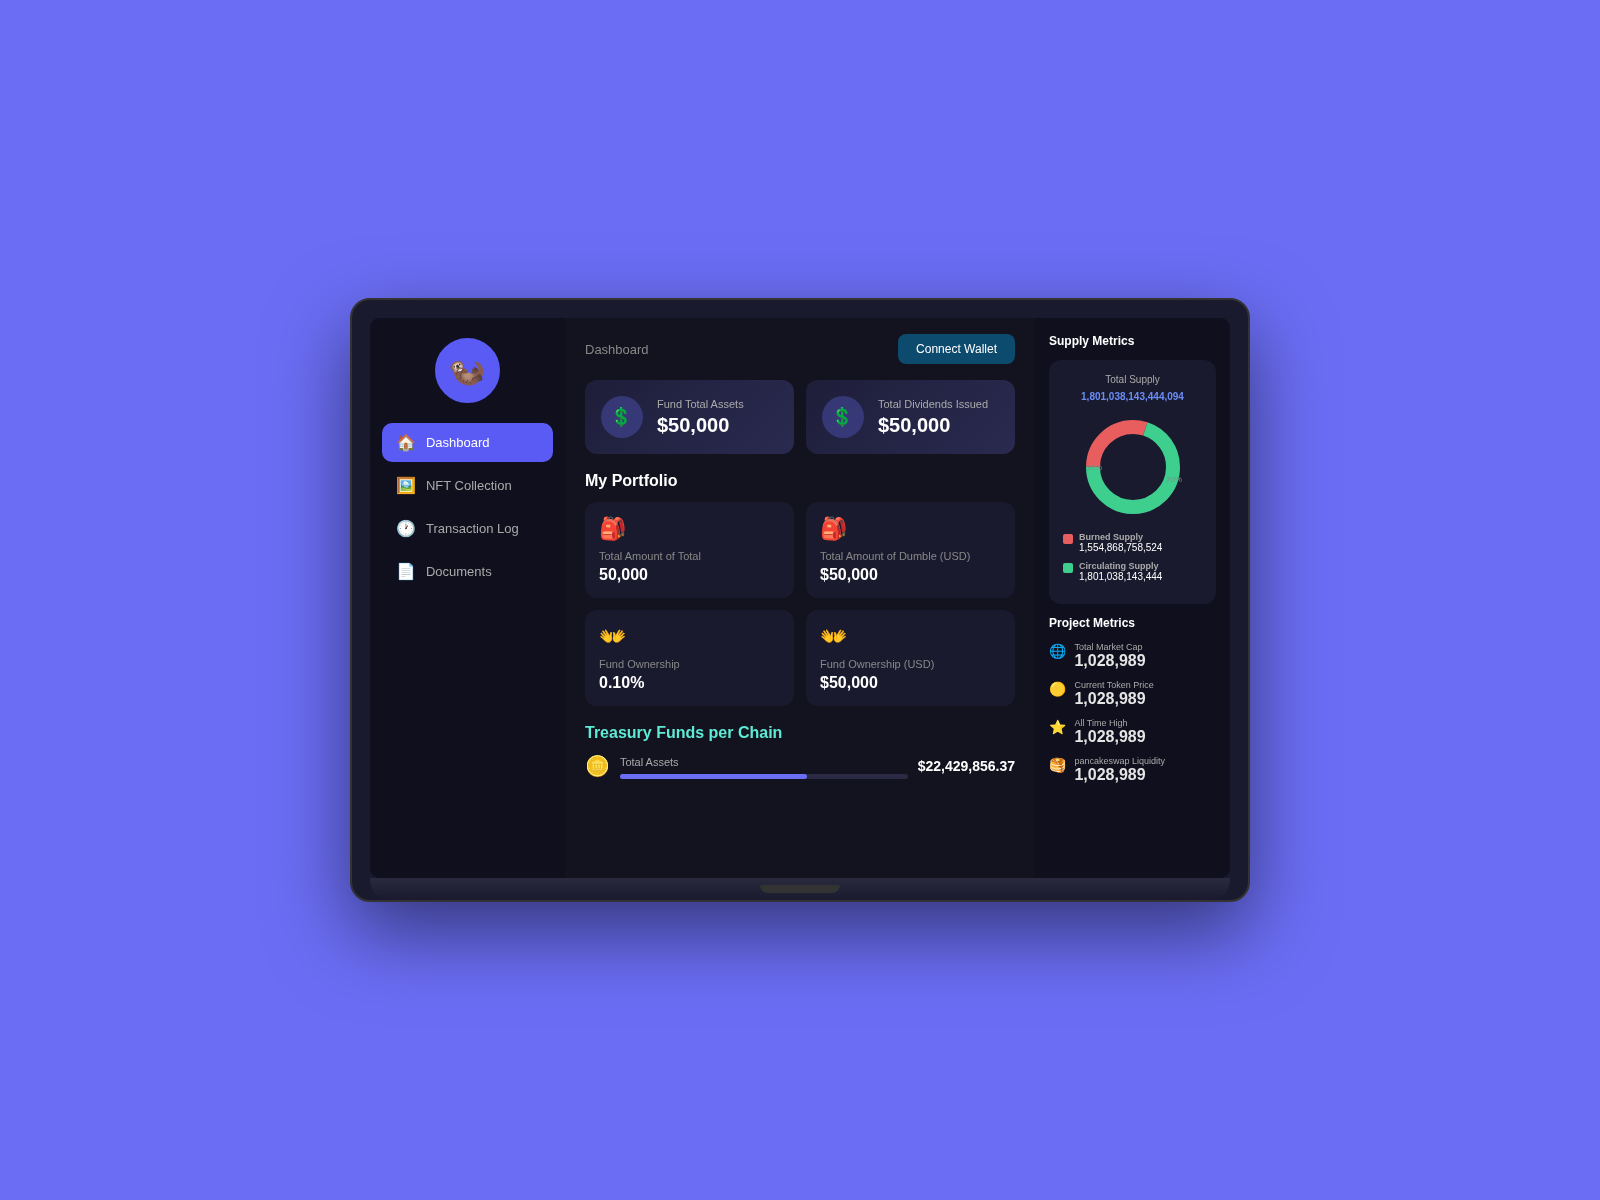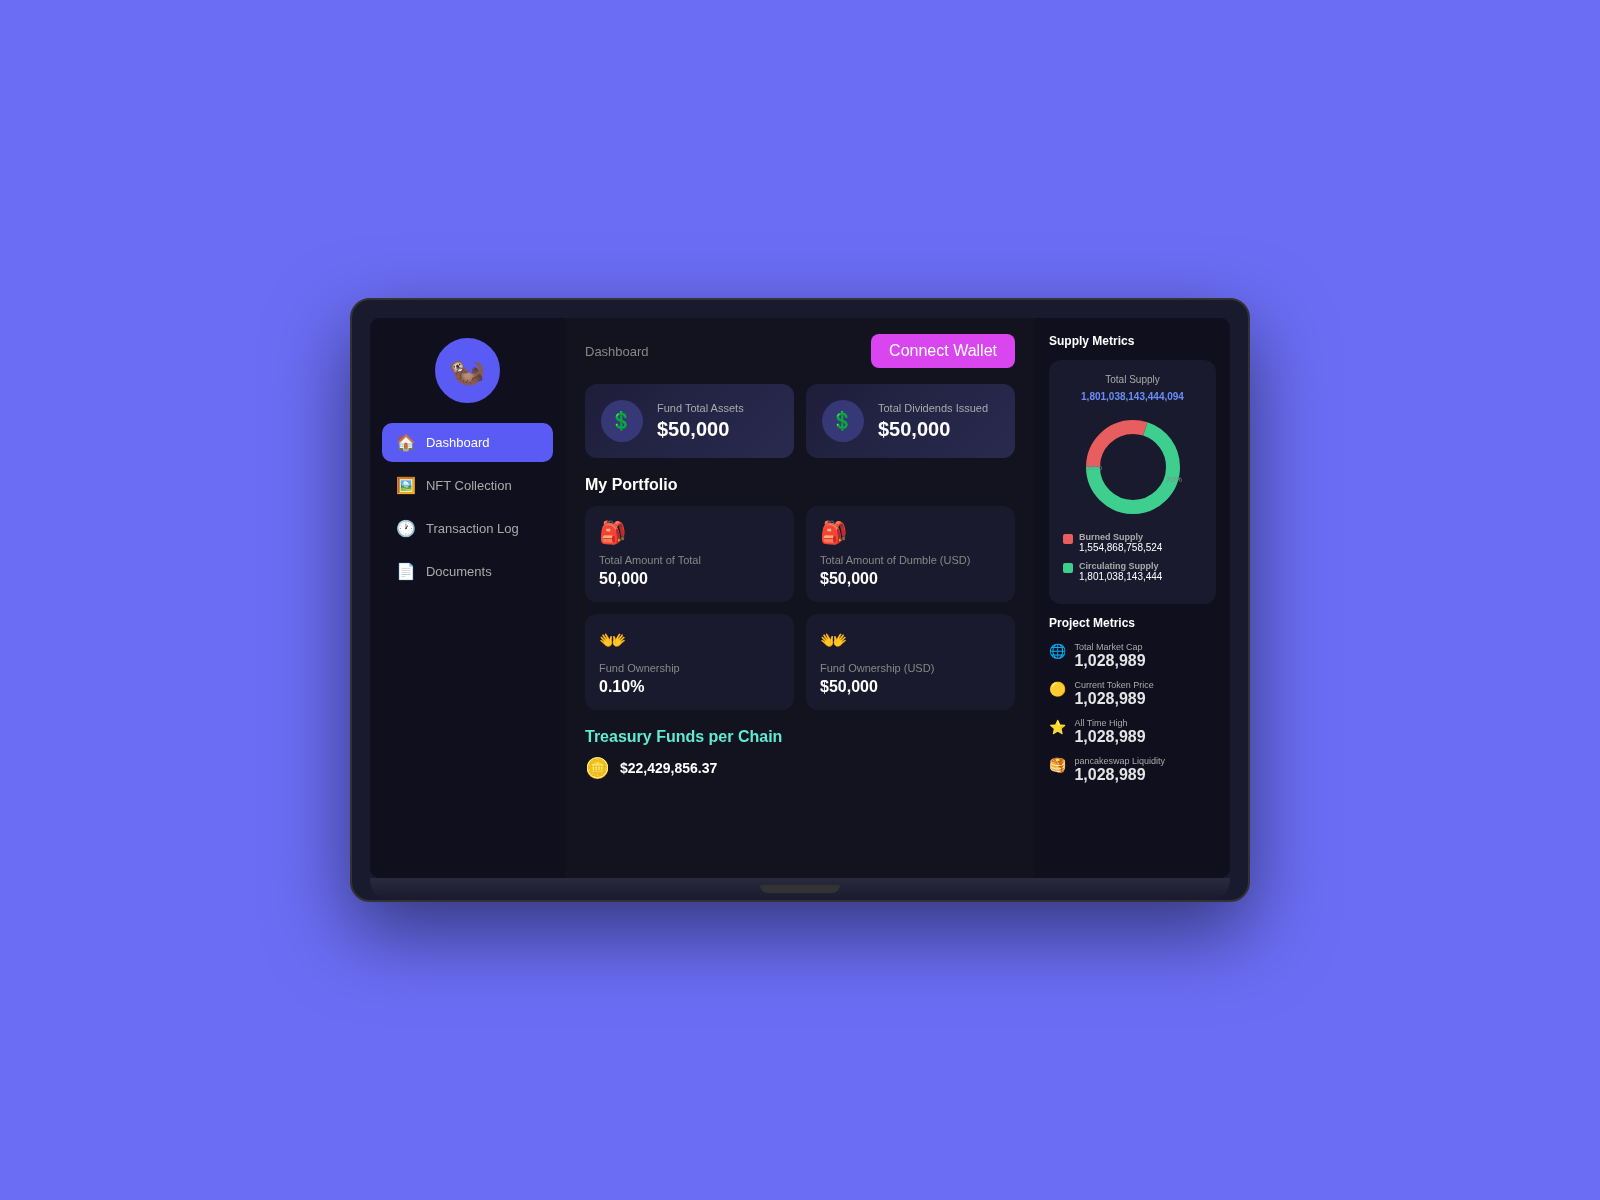--- a/index.html
+++ b/index.html
@@ -105,26 +105,26 @@
       display: flex;
       justify-content: space-between;
       align-items: center;
       margin-bottom: 16px;
     }
     .header-title {
       color: #888;
       font-size: 13px;
     }
     .connect-wallet-btn {
-      background: #d946ef;
+      background: #0c4a6e;
       color: #fff;
       border: none;
       padding: 8px 18px;
       border-radius: 8px;
-      font-size: 16px;
+      font-size: 12px;
       cursor: pointer;
       font-weight: 500;
     }
 
     
     .stat-cards-top {
       display: grid;
       grid-template-columns: 1fr 1fr;
       gap: 12px;
       margin-bottom: 18px;
@@ -407,20 +407,26 @@
         <div class="portfolio-card">
           <div class="portfolio-card-icon">👐</div>
           <div class="card-label">Fund Ownership (USD)</div>
           <div class="card-value">$50,000</div>
         </div>
       </div>
 
       <div class="treasury-title">Treasury Funds per Chain</div>
       <div class="treasury-row">
         <span class="treasury-icon">🪙</span>
+        <div class="treasury-info">
+          <span class="treasury-label">Total Assets</span>
+          <div class="treasury-bar">
+            <div class="treasury-bar-fill"></div>
+          </div>
+        </div>
         <span class="treasury-amount">$22,429,856.37</span>
       </div>
     </div>
 
     <div class="right-panel">
 
       <div class="panel-section-title">Supply Metrics</div>
       <div class="donut-container">
         <div class="donut-label">Total Supply</div>
         <div class="donut-value">1,801,038,143,444,094</div>

